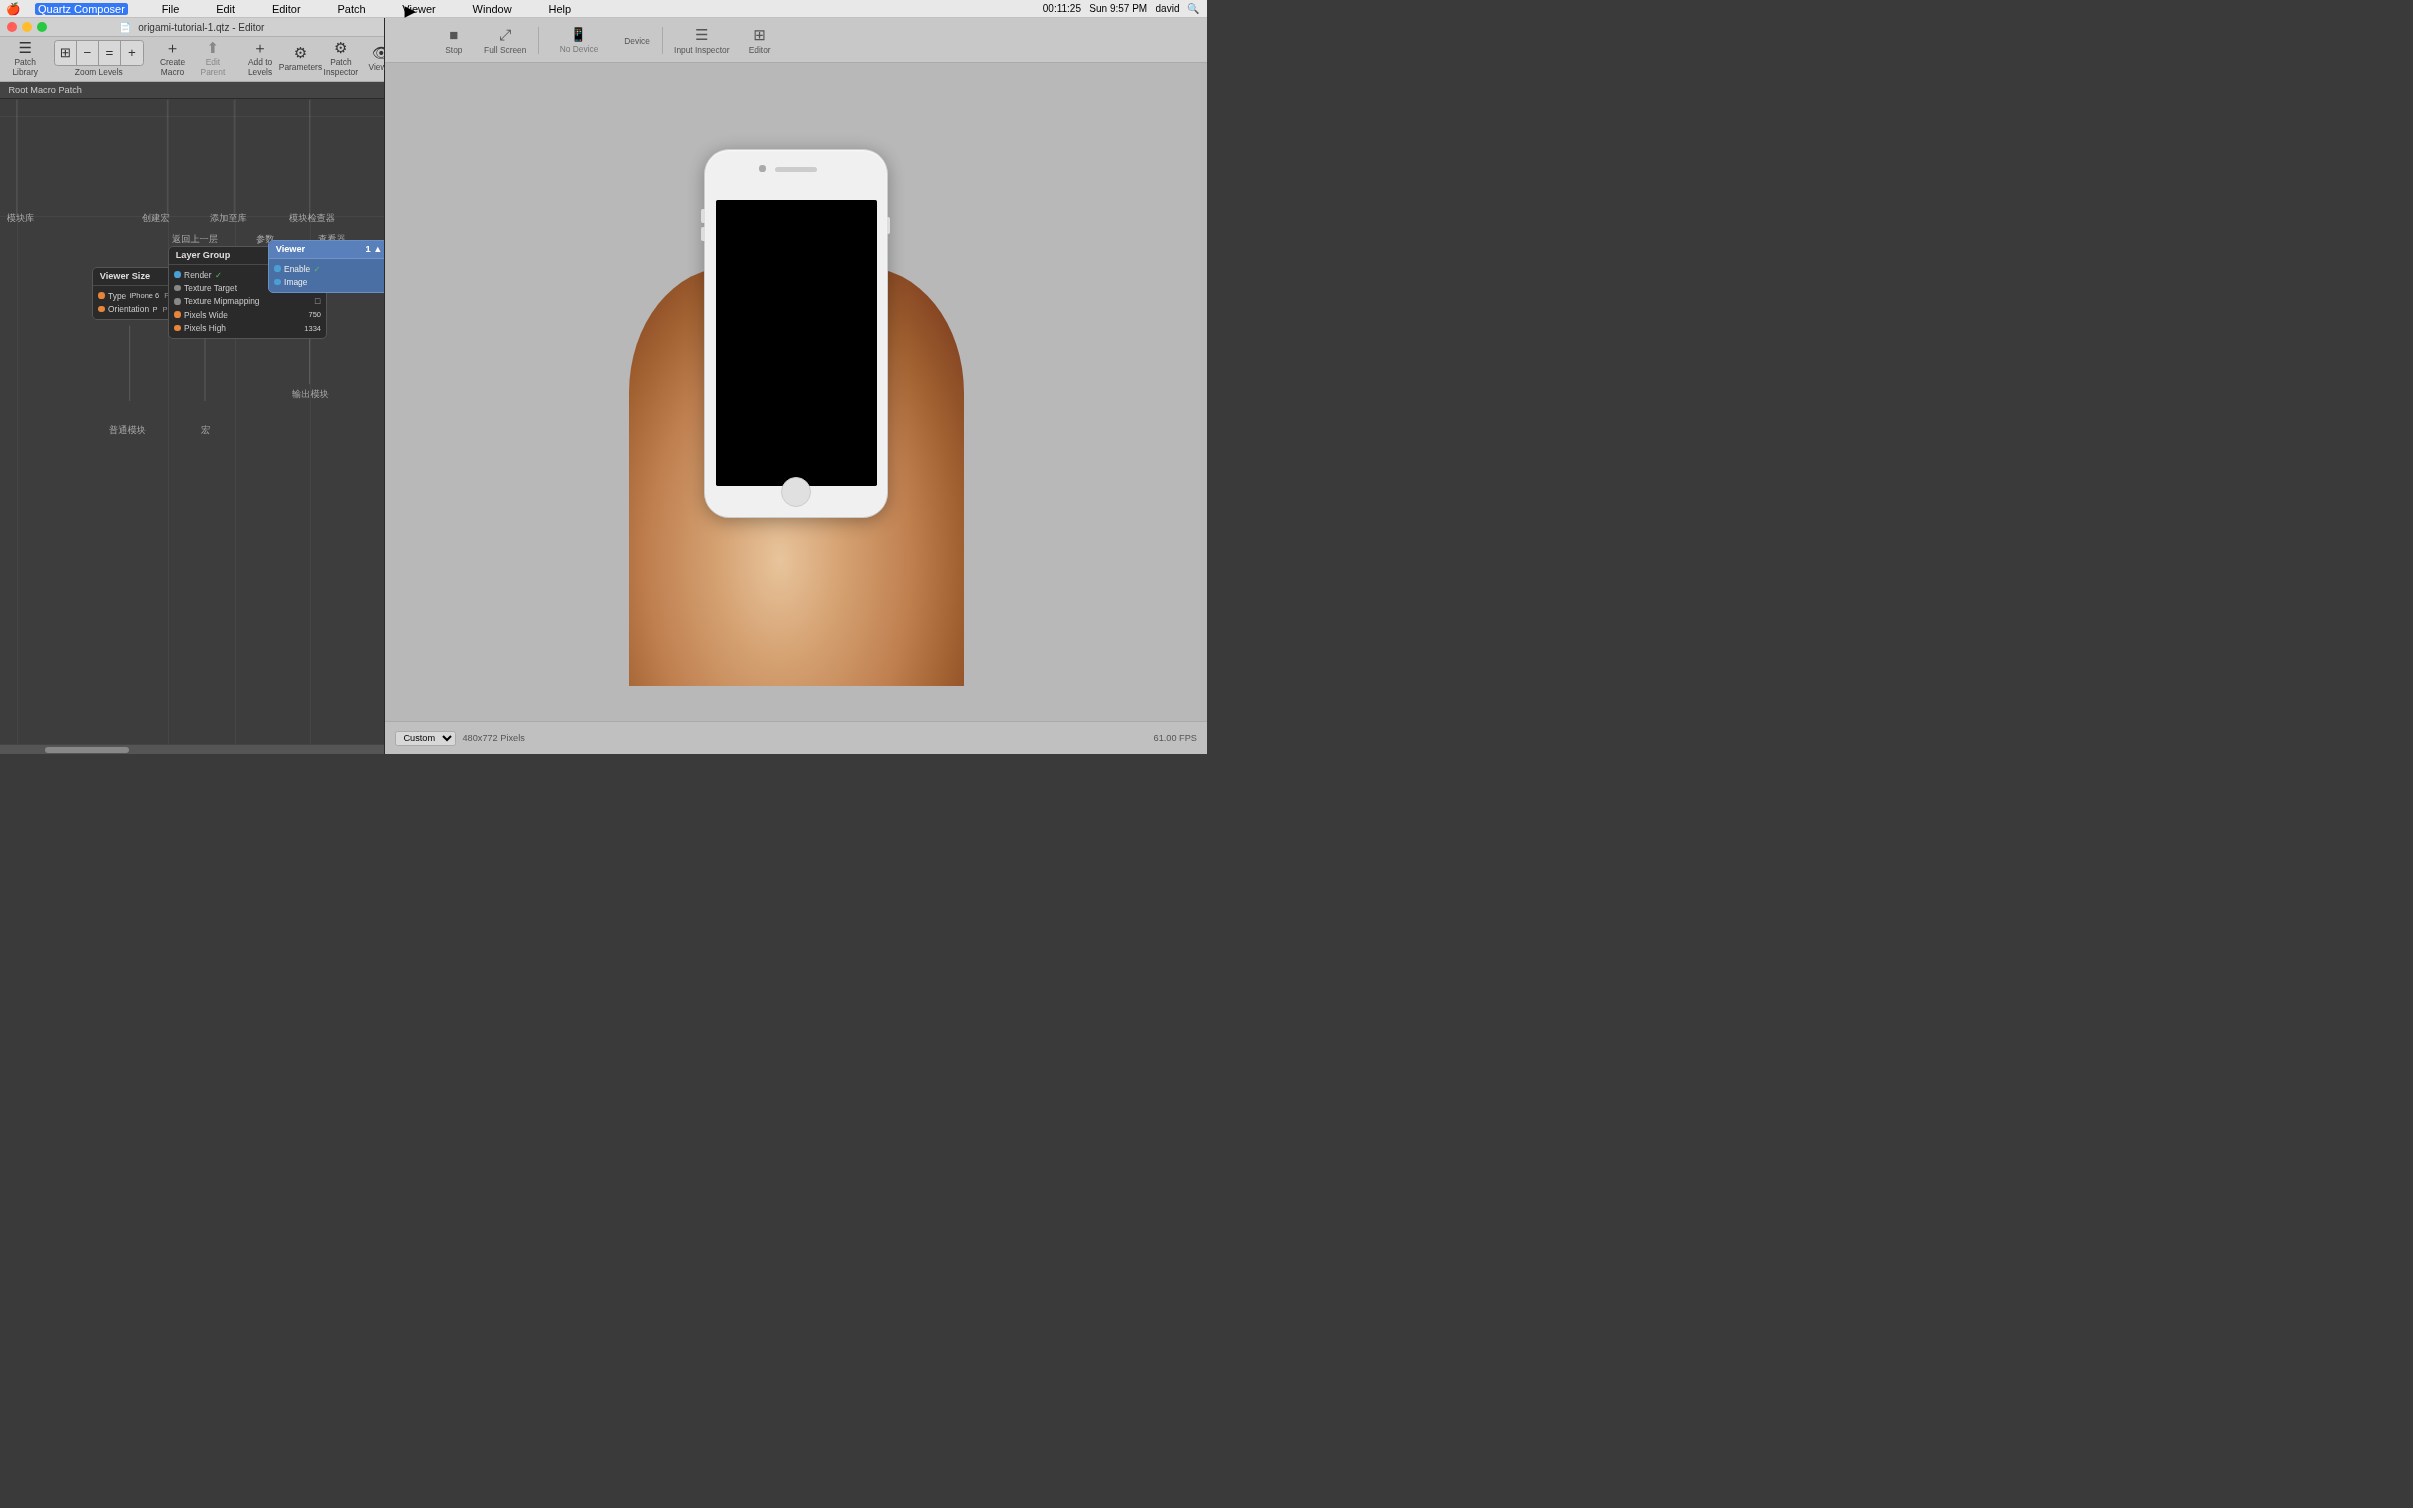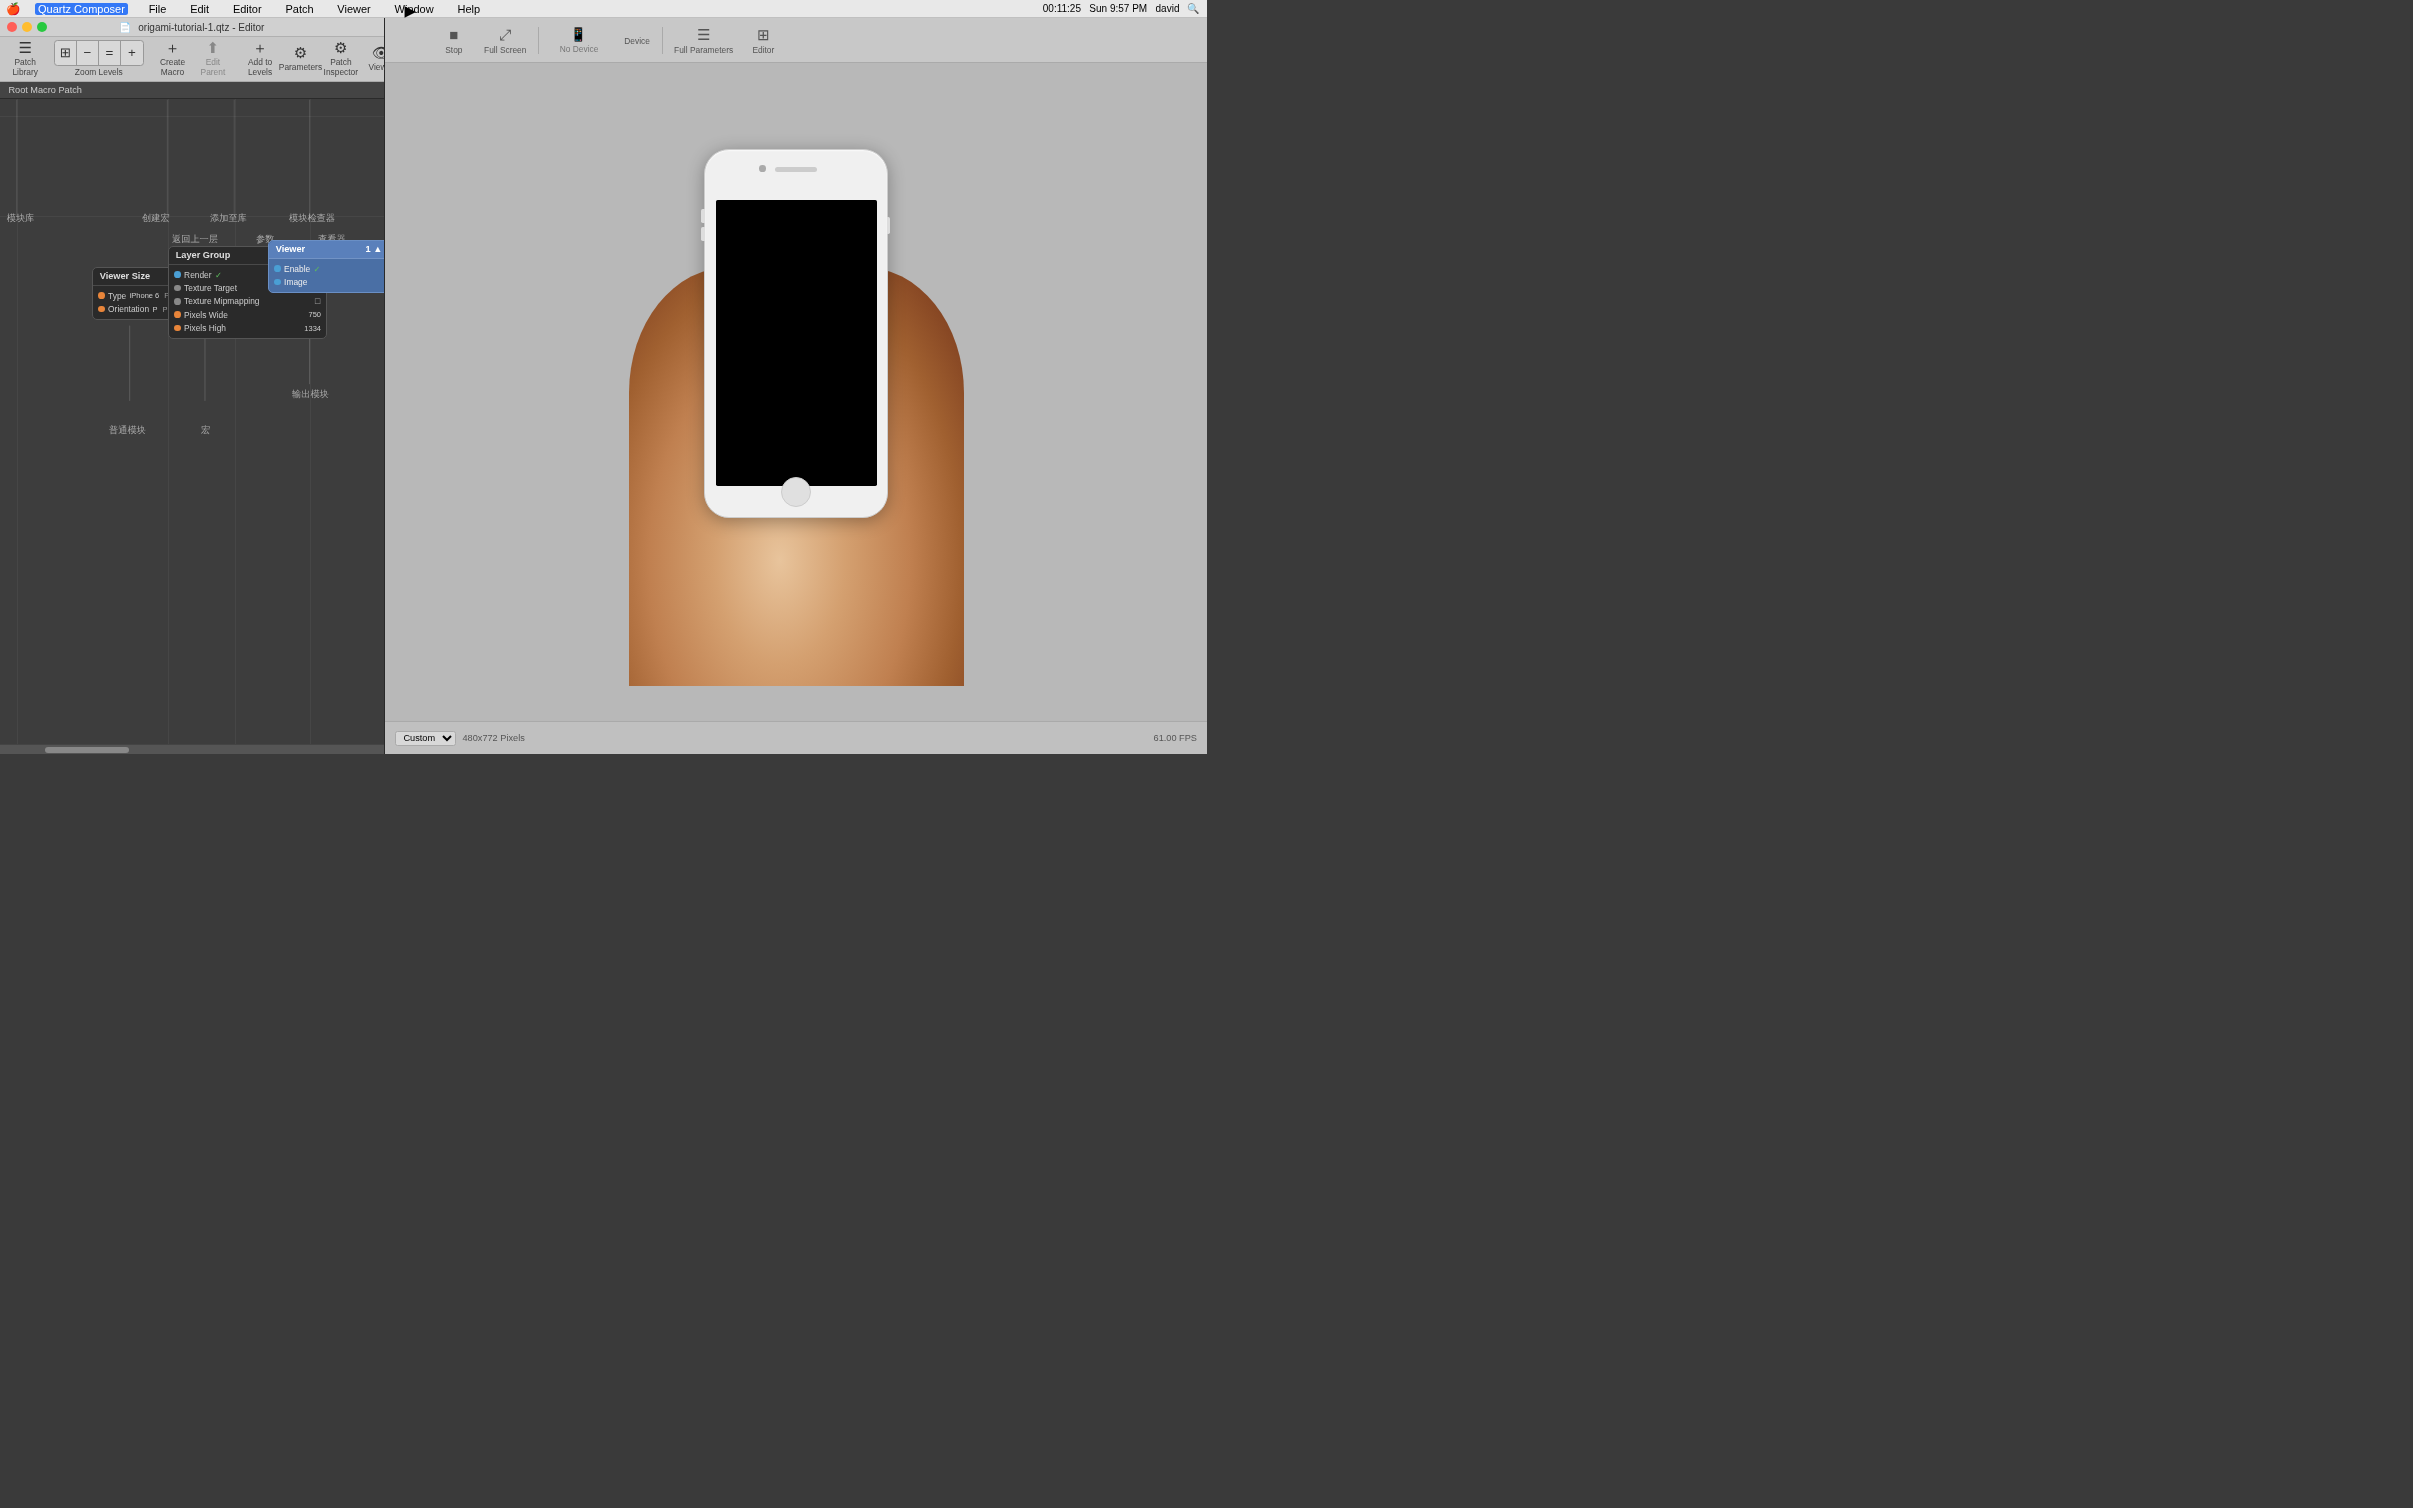--- a/index.html
+++ b/index.html
@@ -21,21 +21,21 @@
       font-size: 11px;
       color: #000;
       border-bottom: 0.8px solid #c0c0c0;
     }
     .menu-bar .apple-icon {
       margin-right: 13.4px;
       font-size: 11.7px;
     }
     .menu-bar .menu-items {
       display: flex;
-      gap: 17px;
+      gap: 30px;
     }
     .menu-bar .menu-item {
       cursor: pointer;
       padding: 0 3.4px;
     }
     .menu-bar .menu-item.active {
       background: #3478f6;
       color: white;
       border-radius: 2.5px;
     }
@@ -731,21 +731,21 @@
         <span class="no-device-label">No Device</span>
       </div>
       <div class="vt-btn" style="min-width:30px;">
         <span class="vt-label">Device</span>
       </div>
 
       <div class="vt-separator"></div>
 
       <div class="vt-btn">
         <span class="vt-icon">☰</span>
-        <span class="vt-label">Full Parameters</span>
+        <span class="vt-label">Input Inspector</span>
       </div>
 
       <div class="vt-btn">
         <span class="vt-icon">⊞</span>
         <span class="vt-label">Editor</span>
       </div>
     </div>
 
     <div class="viewer-content">
       <div class="phone-holder">

